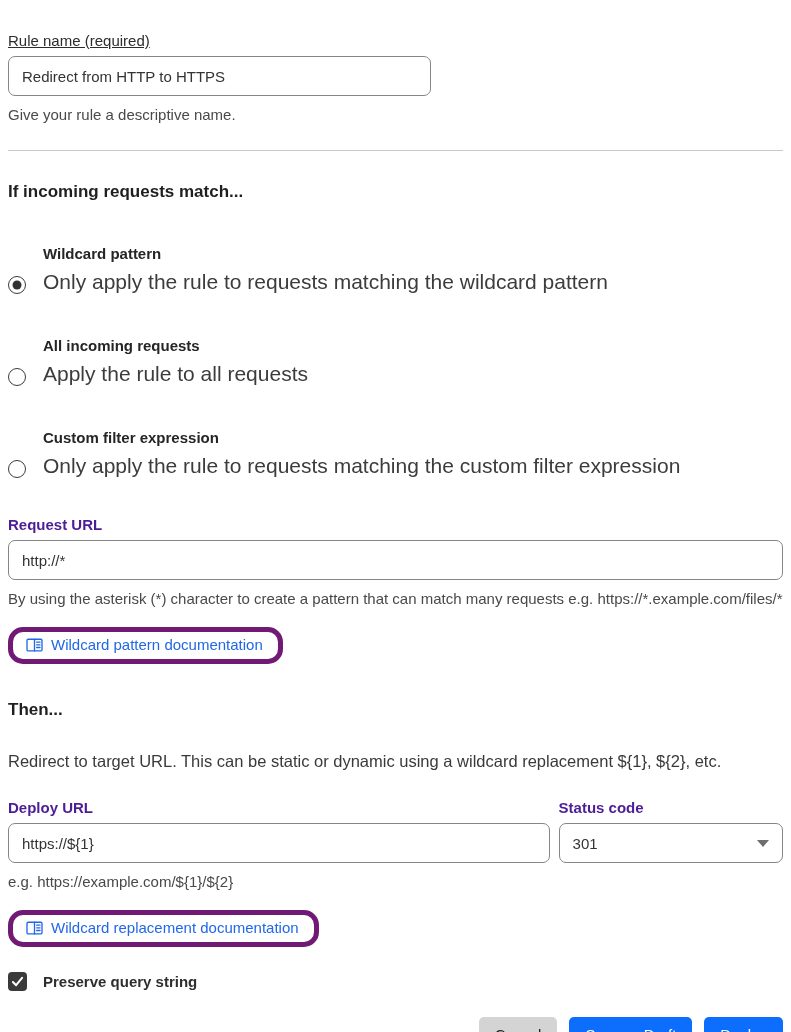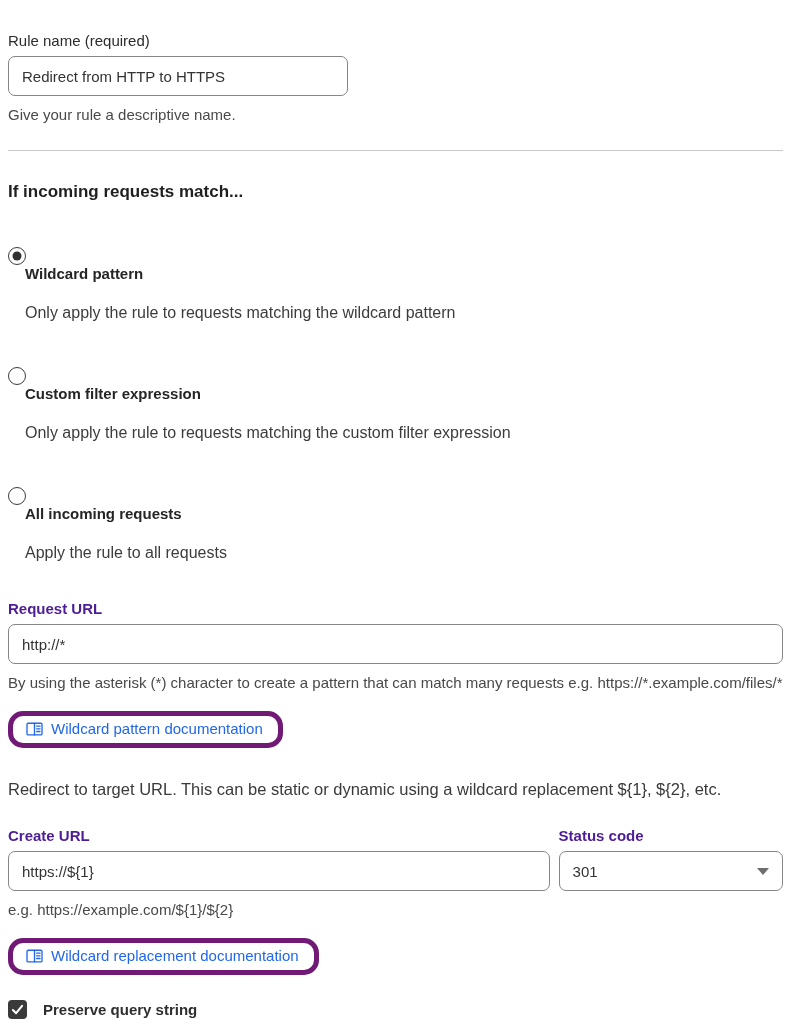--- a/index.html
+++ b/index.html
@@ -15,63 +15,63 @@
   .page-title {
     font-size: 20px; font-weight: 700; color: #1b1b1b;
     letter-spacing: 0.1px; margin-top: 2px;
   }
 
   .field-label {
     font-size: 15px; color: #2c2c2c; display: block;
   }
   .field-label.bold { font-weight: 700; color: #4c1d95; }
 
-  .rule-name-label { margin-top: 26px; }
+  .rule-name-label { margin-top: 26px; text-decoration: underline; }
 
   input.text-input, .select-box {
     font-family: "Liberation Sans", sans-serif;
     font-size: 15px; color: #333333;
     height: 40px; border: 1px solid #868686; border-radius: 7px;
     padding: 0 13px; background: #ffffff; outline: none;
     margin-top: 7px; display: block;
   }
-  .rule-name-input { width: 340px; }
+  .rule-name-input { width: 423px; }
   .full-width { width: 100%; }
 
   .help-text {
     font-size: 15px; color: #494949; margin-top: 7px; line-height: 24px;
   }
 
   .divider {
     border: none; border-top: 1px solid #c8c8c8;
     margin-top: 23px;
   }
 
   .section-heading {
     font-size: 17px; font-weight: 700; color: #1f1f1f;
   }
   .match-heading { margin-top: 31px; }
   .then-heading { margin-top: 36px; }
 
   .radio-group { margin-top: 43px; }
-  .radio-row { display: flex; align-items: flex-start; margin-bottom: 43px; flex-direction: column; }
+  .radio-row { display: flex; align-items: flex-end; margin-bottom: 43px; }
   .radio-row:last-child { margin-bottom: 0; }
   .radio-circle {
     width: 18px; height: 18px; border: 1.5px solid #3c3c3c; border-radius: 50%;
     margin-top: 2px; flex: 0 0 18px; position: relative; cursor: pointer;
     background: #ffffff;
   }
   .radio-circle.selected::after {
     content: ""; position: absolute; left: 50%; top: 50%;
     width: 9px; height: 9px; border-radius: 50%;
     background: #323232; transform: translate(-50%, -50%);
   }
   .radio-text { margin-left: 17px; }
   .radio-label { font-size: 15px; font-weight: 700; color: #252525; cursor: pointer; }
-  .radio-desc { font-size: 16px; color: #3c3c3c; margin-top: 22px; }
+  .radio-desc { font-size: 21px; color: #3c3c3c; margin-top: 8px; }
 
   .request-url-label { margin-top: 38px; }
 
   .doc-button {
     display: inline-flex; align-items: center; gap: 8px;
     margin-top: 16px;
     border: 5px solid #701a75; border-radius: 15px;
     background: #ffffff; color: #2267e8;
     font-family: "Liberation Sans", sans-serif;
     font-size: 15px; padding: 4px 15px 5px 13px; cursor: pointer;
@@ -136,30 +136,30 @@
       <span class="radio-circle selected"></span>
       <div class="radio-text">
         <div class="radio-label">Wildcard pattern</div>
         <div class="radio-desc">Only apply the rule to requests matching the wildcard pattern</div>
       </div>
     </div>
 
     <div class="radio-row">
       <span class="radio-circle"></span>
       <div class="radio-text">
-        <div class="radio-label">Custom filter expression</div>
-        <div class="radio-desc">Only apply the rule to requests matching the custom filter expression</div>
+        <div class="radio-label">All incoming requests</div>
+        <div class="radio-desc">Apply the rule to all requests</div>
       </div>
     </div>
 
     <div class="radio-row">
       <span class="radio-circle"></span>
       <div class="radio-text">
-        <div class="radio-label">All incoming requests</div>
-        <div class="radio-desc">Apply the rule to all requests</div>
+        <div class="radio-label">Custom filter expression</div>
+        <div class="radio-desc">Only apply the rule to requests matching the custom filter expression</div>
       </div>
     </div>
 
   </div>
 
   <label class="field-label bold request-url-label">Request URL</label>
   <input class="text-input full-width" type="text" value="http://*" style="">
   <div class="help-text">By using the asterisk (*) character to create a pattern that can match many requests e.g. https://*.example.com/files/*</div>
 
   <button class="doc-button">
@@ -168,26 +168,27 @@
         <rect x="1" y="1.5" width="18" height="14" rx="1.5"></rect>
         <line x1="10" y1="1.5" x2="10" y2="15.5"></line>
         <line x1="12.6" y1="5" x2="16.6" y2="5"></line>
         <line x1="12.6" y1="8.2" x2="16.6" y2="8.2"></line>
         <line x1="12.6" y1="11.4" x2="16.6" y2="11.4"></line>
       </svg>
     </span>
     <span>Wildcard pattern documentation</span>
   </button>
 
+  <h2 class="section-heading then-heading">Then...</h2>
 
   <p class="then-paragraph">Redirect to target URL. This can be static or dynamic using a wildcard replacement ${1}, ${2}, etc.</p>
 
   <div class="two-col">
     <div class="col-left">
-      <label class="field-label bold">Create URL</label>
+      <label class="field-label bold">Deploy URL</label>
       <input class="text-input full-width" type="text" value="https://${1}" style="">
       <div class="help-text">e.g. https://example.com/${1}/${2}</div>
     </div>
     <div class="col-right">
       <label class="field-label bold">Status code</label>
       <div class="select-box full-width">
         <span>301</span>
         <span class="caret-down"></span>
       </div>
     </div>

